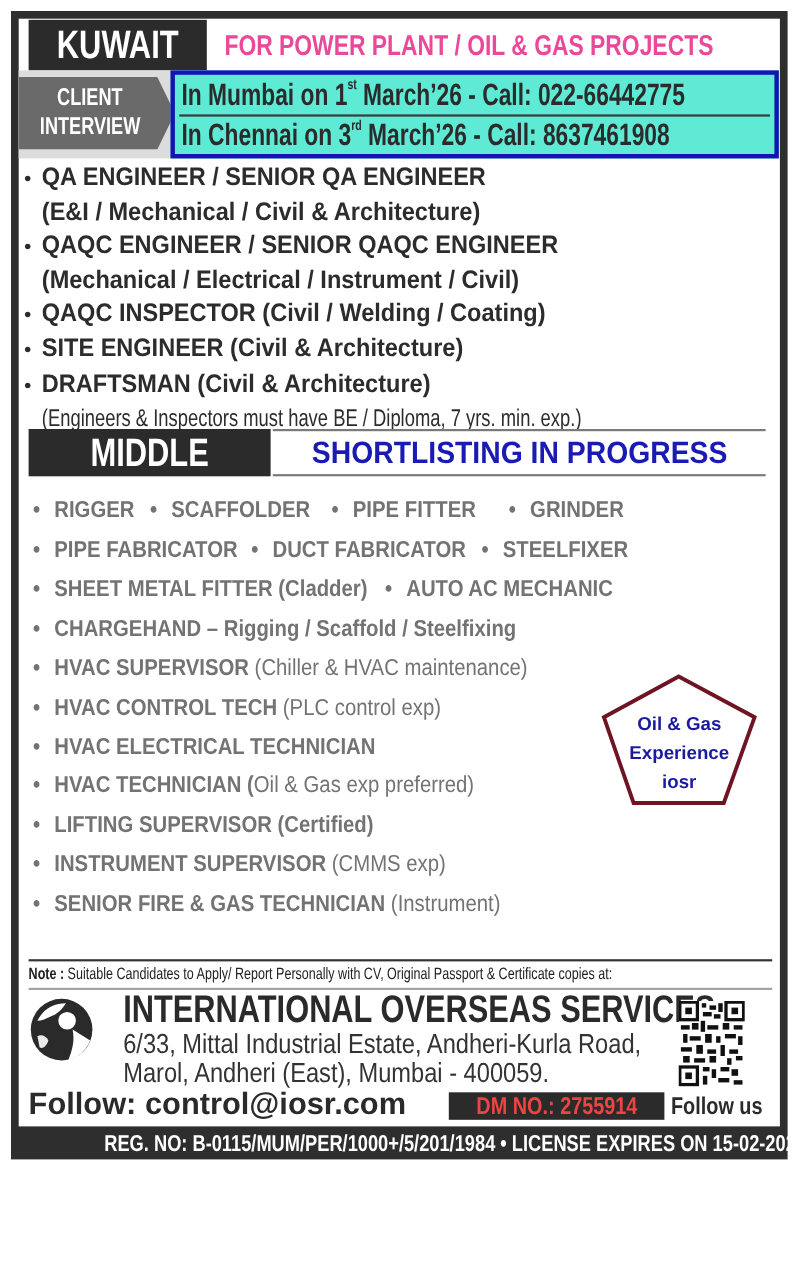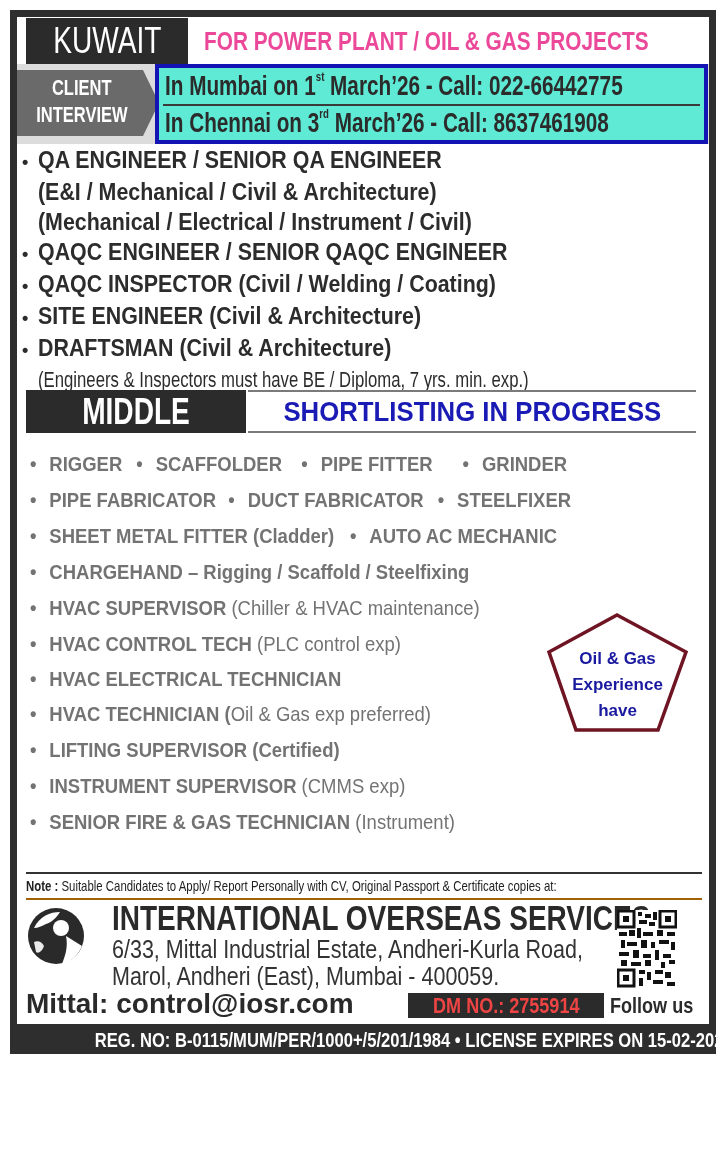--- a/index.html
+++ b/index.html
@@ -1,20 +1,20 @@
 <!DOCTYPE html>
 <html><head>
 <meta charset="utf-8">
 <style>
   html, body { margin:0; padding:0; background:#ffffff; }
   body { width:727px; height:1155px; position:relative; overflow:hidden; font-family:"Liberation Sans", sans-serif; color:#222; }
   .frame { position:absolute; left:10px; top:10px; width:706px; height:1044px; background:#2e2e2e; }
   .inner { position:absolute; left:17px; top:17px; width:692px; height:1007px; background:#fff; }
   .abs { position:absolute; }
-  .kuwait-box { left:26px; top:18px; width:162px; height:46px; background:#2b2b2b; color:#fff; font-weight:normal; font-size:36px; line-height:46px; text-align:center; letter-spacing:0px; transform-origin:left; }
+  .kuwait-box { left:26px; top:18px; width:162px; height:46px; background:#2b2b2b; color:#fff; font-weight:bold; font-size:36px; line-height:46px; text-align:center; letter-spacing:0px; transform-origin:left; }
   .kuwait-box span, .me-box span { display:inline-block; transform:scaleX(0.78); }
   .header-title { left:192px; top:18px; width:516px; height:46px; font-weight:bold; font-size:26px; line-height:46px; color:#ec4899; white-space:nowrap; }
   .header-title span { display:inline-block; transform:scaleX(0.8); transform-origin:left; margin-left:12px; }
   .graybar { left:17px; top:64px; width:692px; height:80px; background:#dcdcdc; }
   .client-tag { left:17px; top:70px; width:146px; height:66px; }
   .client-tag svg { position:absolute; left:0; top:0; }
   .client-tag .t { position:absolute; left:0; top:4px; width:130px; text-align:center; color:#fff; font-weight:bold; font-size:22px; line-height:27px; }
   .client-tag .t span { display:inline-block; transform:scaleX(0.75); }
   .interview-box { left:155px; top:64px; width:545px; height:72px; border:4px solid #1414b4; background:#5eead4; }
   .interview-row { position:absolute; left:6px; height:36px; font-weight:bold; font-size:28px; line-height:36px; color:#2b2b2b; white-space:nowrap; }
@@ -32,21 +32,21 @@
   .me-box { position:absolute; left:0; top:0; width:220px; height:43px; background:#2b2b2b; color:#fff; font-weight:bold; font-size:36px; line-height:43px; text-align:center; }
   .me-right { position:absolute; left:222px; top:0; width:448px; height:39px; border-top:2px solid #7a7a7a; border-bottom:2px solid #7a7a7a; color:#1a1ab4; font-weight:bold; font-size:28px; line-height:39px; text-align:center; white-space:nowrap; }
   .me-right span { display:inline-block; transform:scaleX(0.92); }
   .me-list { left:30px; top:446px; width:660px; }
   .me-line { height:36px; font-size:21px; line-height:36px; color:#737373; white-space:nowrap; }
   .me-line b { font-weight:bold; }
   .me-line .bl { display:inline-block; width:22px; font-weight:bold; }
   .me-line .w { display:inline-block; transform:scaleX(0.88); transform-origin:left; }
   .pent { left:545px; top:612px; width:145px; height:122px; }
   .pent .pt { position:absolute; left:0; width:145px; top:34px; text-align:center; color:#1a1aa0; font-weight:bold; font-size:17px; line-height:26px; }
-  .note-row { left:26px; top:872px; width:676px; height:24px; border-top:2px solid #333; border-bottom:2px solid #a16207; font-size:15px; line-height:24px; white-space:nowrap; color:#222; }
+  .note-row { left:26px; top:872px; width:676px; height:24px; border-top:2px solid #333; border-bottom:2px solid #a3a3a3; font-size:15px; line-height:24px; white-space:nowrap; color:#222; }
   .note-row .w { display:inline-block; transform:scaleX(0.76); transform-origin:left; }
   .globe { left:26px; top:906px; width:60px; height:60px; }
   .company { left:112px; top:898px; font-weight:bold; font-size:35px; line-height:40px; color:#2a2a2a; white-space:nowrap; }
   .company span { display:inline-block; transform:scaleX(0.80); transform-origin:left; }
   .addr { left:112px; font-size:25px; line-height:30px; color:#333; white-space:nowrap; }
   .addr span { display:inline-block; transform:scaleX(0.86); transform-origin:left; }
   .qr { left:617px; top:910px; width:60px; height:78px; }
   .email { left:26px; top:986px; font-weight:bold; font-size:28px; line-height:36px; color:#2a2a2a; white-space:nowrap; }
   .dm { left:408px; top:993px; width:196px; height:25px; background:#2b2b2b; color:#ef4444; font-weight:bold; font-size:22px; line-height:25px; text-align:center; white-space:nowrap; }
   .dm span { display:inline-block; transform:scaleX(0.82); }
@@ -81,22 +81,22 @@
   </div>
   <div class="row-div"></div>
   <div class="interview-row" style="top:37px;">
     <span class="in"><span>In Chennai on 3</span><sup>rd</sup><span> March’26 - Call: 8637461908</span></span>
   </div>
 </div>
 
 <div class="abs kw-list">
   <div class="kw-item"><span class="kw-bullet">•</span><span class="w">QA ENGINEER / SENIOR QA ENGINEER</span></div>
   <div class="kw-item kw-sub"><span class="w">(E&amp;I / Mechanical / Civil &amp; Architecture)</span></div>
+  <div class="kw-item"><span class="kw-bullet">•</span><span class="w">QAQC ENGINEER / SENIOR QAQC ENGINEER</span></div>
   <div class="kw-item kw-sub"><span class="w">(Mechanical / Electrical / Instrument / Civil)</span></div>
-  <div class="kw-item"><span class="kw-bullet">•</span><span class="w">QAQC ENGINEER / SENIOR QAQC ENGINEER</span></div>
   <div class="kw-item"><span class="kw-bullet">•</span><span class="w">QAQC INSPECTOR (Civil / Welding / Coating)</span></div>
   <div class="kw-item"><span class="kw-bullet">•</span><span class="w">SITE ENGINEER (Civil &amp; Architecture)</span></div>
   <div class="kw-item"><span class="kw-bullet">•</span><span class="w">DRAFTSMAN (Civil &amp; Architecture)</span></div>
   <div class="kw-item kw-note"><span class="w">(Engineers &amp; Inspectors must have BE / Diploma, 7 yrs. min. exp.)</span></div>
 </div>
 
 <div class="abs me-bar">
   <div class="me-box"><span>MIDDLE EAST</span></div>
   <div class="me-right"><span>SHORTLISTING IN PROGRESS</span></div>
 </div>
@@ -121,21 +121,21 @@
   <div class="me-line"><span class="w"><b class="bl">•</b><b>SENIOR FIRE &amp; GAS TECHNICIAN</b><span> (Instrument)</span></span></div>
 </div>
 
 <div class="abs pent">
   <svg width="145" height="122" style="position:absolute;left:0;top:0">
     <polygon points="72,3 141,40 113,118 31,118 4,40" fill="#fff" stroke="#6e1423" stroke-width="3.5"></polygon>
   </svg>
   <div class="pt">
     <span>Oil &amp; Gas</span><br>
     <span>Experience</span><br>
-    <span>have</span>
+    <span>iosr</span>
   </div>
 </div>
 
 <div class="abs note-row">
   <span class="w"><b>Note :</b><span> Suitable Candidates to Apply/ Report Personally with CV, Original Passport &amp; Certificate copies at:</span></span>
 </div>
 
 <div class="abs globe">
   <svg width="60" height="60" viewBox="0 0 60 60">
     <circle cx="30" cy="30" r="28" fill="#2a2a2a"></circle>
@@ -192,18 +192,18 @@
         <rect x="38" y="60" width="8" height="4"></rect>
       <rect x="48" y="62" width="6" height="6"></rect>
         <rect x="22" y="68" width="4" height="8"></rect>
         <rect x="36" y="70" width="10" height="4"></rect>
         <rect x="50" y="72" width="8" height="4"></rect>
     </g>
   </svg>
 </div>
 
 <div class="abs email">
-  <span>Mittal: </span><span>control@iosr.com</span>
+  <span>Follow: </span><span>control@iosr.com</span>
 </div>
 <div class="abs dm"><span>DM NO.: 2755914</span></div>
 <div class="abs follow"><span>Follow us</span></div>
 
 <div class="abs regbar"><span>REG. NO: B-0115/MUM/PER/1000+/5/201/1984 • LICENSE EXPIRES ON 15-02-2028</span></div>
 
 </body></html>

